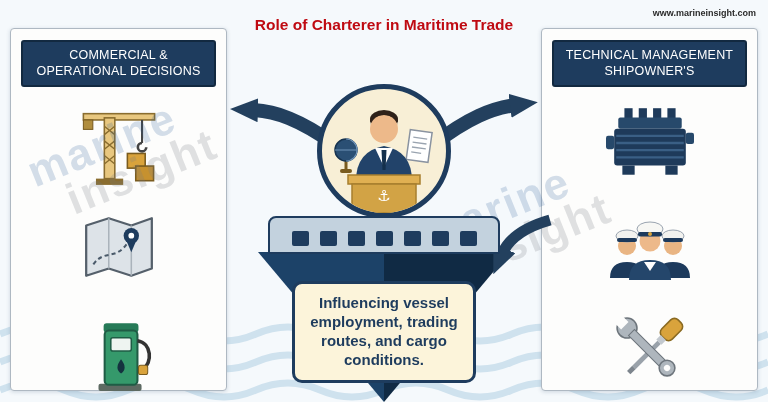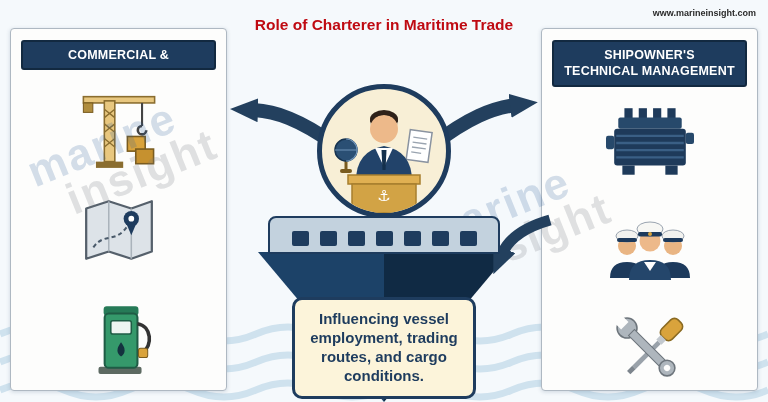--- a/index.html
+++ b/index.html
@@ -24,21 +24,21 @@
   .panel{
     position:absolute;top:28px;width:217px;height:363px;
     background:#fdfdfc;border:1.5px solid var(--panel_border,#aeb8c2);
     border-radius:4px;box-shadow:0 1px 4px rgba(30,60,94,.18);z-index:1;
   }
   .panel.left{left:10px;}
   .panel.right{left:541px;}
   .panel-header{
     margin:11px auto 0;width:195px;background:var(--navy,#1e3c5e);
     border:2px solid #122940;border-radius:3px;color:#ffffff;
-    font-weight:bold;font-size:12.5px;line-height:1.3;text-align:center;
+    font-weight:normal;font-size:12.5px;line-height:1.3;text-align:center;
     padding:5px 2px;letter-spacing:.2px;
   }
   .icon-stack{
     display:flex;flex-direction:column;align-items:center;
     gap:12px;padding-top:10px;
   }
   .icon-box{width:92px;height:92px;display:flex;align-items:center;justify-content:center;}
   
   .watermark{
     position:absolute;z-index:2;transform:rotate(-22deg);
@@ -66,21 +66,21 @@
     position:absolute;left:268px;top:216px;width:232px;height:38px;
     background:var(--deck,#c3d2de);border:2.5px solid var(--navy,#1e3c5e);
     border-radius:8px 8px 2px 2px;z-index:4;
     display:flex;justify-content:center;align-items:flex-end;gap:11px;
     padding-bottom:6px;
   }
   .ship-window{width:17px;height:15px;background:var(--navy,#1e3c5e);border-radius:2px;}
   .ship-hull{position:absolute;left:250px;top:252px;width:268px;height:152px;z-index:3;}
   
   .caption-box{
-    position:absolute;left:292px;top:297px;width:184px;z-index:6;
+    position:absolute;left:292px;top:281px;width:184px;z-index:6;
     background:var(--caption_cream,#fcf4da);border:3px solid var(--navy,#1e3c5e);
     border-radius:10px;padding:10px 6px;
     text-align:center;font-size:15px;font-weight:bold;line-height:1.26;
     color:var(--navy,#1e3c5e);
   }
 </style>
 </head>
 <body>
 
 <div id="stage">
@@ -102,20 +102,21 @@
     <span class="wm2">insight</span>
   </div>
   <div class="watermark b">
     <span class="wm1">marine</span>
     <span class="wm2">insight</span>
   </div>
 
   <div class="panel left">
     <div class="panel-header">
       <div>COMMERCIAL &amp;</div>
+      <div>OPERATIONAL DECISIONS</div>
     </div>
     <div class="icon-stack">
 
       <div class="icon-box">
         <svg width="86" height="88" viewBox="0 0 80 84">
           <rect x="6" y="14" width="68" height="6" fill="#e8c77f" stroke="#8a6d2f" stroke-width="1.5"></rect>
           <rect x="6" y="20" width="9" height="9" fill="#b08d3e" stroke="#7a5c1f"></rect>
           <rect x="26" y="18" width="10" height="58" fill="#e8c77f" stroke="#8a6d2f" stroke-width="1.5"></rect>
           <path d="M26 26 l10 8 M36 26 l-10 8 M26 40 l10 8 M36 40 l-10 8 M26 54 l10 8 M36 54 l-10 8" stroke="#8a6d2f" stroke-width="1.3"></path>
           <line x1="62" y1="20" x2="62" y2="42" stroke="#444" stroke-width="2"></line>
@@ -148,22 +149,22 @@
           <path d="M58 32 C72 34 73 54 63 60" fill="none" stroke="#333" stroke-width="3.5"></path>
           <rect x="59" y="56" width="9" height="9" rx="2" fill="#d9a33c" stroke="#7a5c1f"></rect>
         </svg>
       </div>
 
     </div>
   </div>
 
   <div class="panel right">
     <div class="panel-header">
+      <div>TECHNICAL MANAGEMENT</div>
       <div>SHIPOWNER'S</div>
-      <div>TECHNICAL MANAGEMENT</div>
     </div>
     <div class="icon-stack">
 
       <div class="icon-box">
         <svg width="88" height="82" viewBox="0 0 86 80">
           <rect x="18" y="6" width="8" height="10" fill="#1e3a5a"></rect>
           <rect x="32" y="6" width="8" height="10" fill="#1e3a5a"></rect>
           <rect x="46" y="6" width="8" height="10" fill="#1e3a5a"></rect>
           <rect x="60" y="6" width="8" height="10" fill="#1e3a5a"></rect>
           <rect x="12" y="15" width="62" height="11" rx="2" fill="#27496b"></rect>

